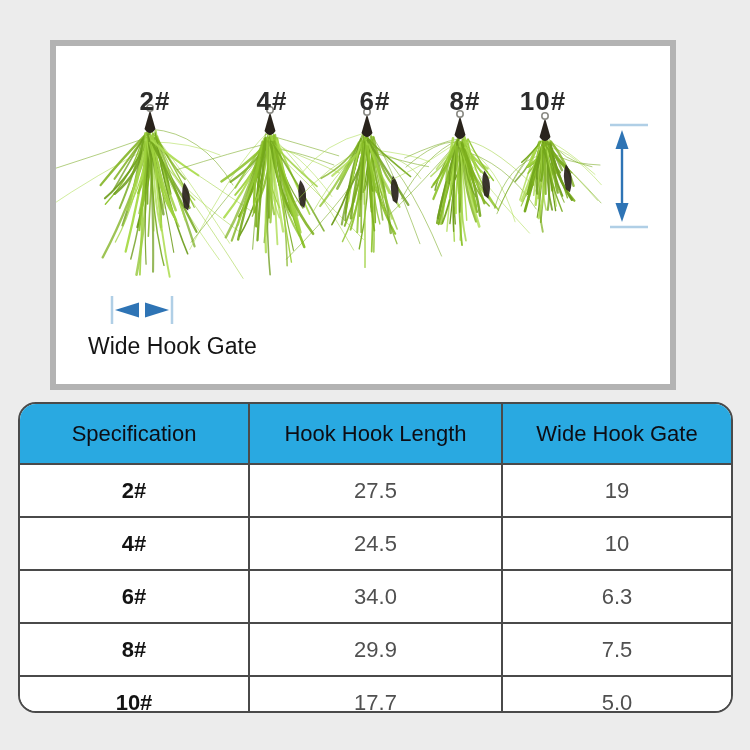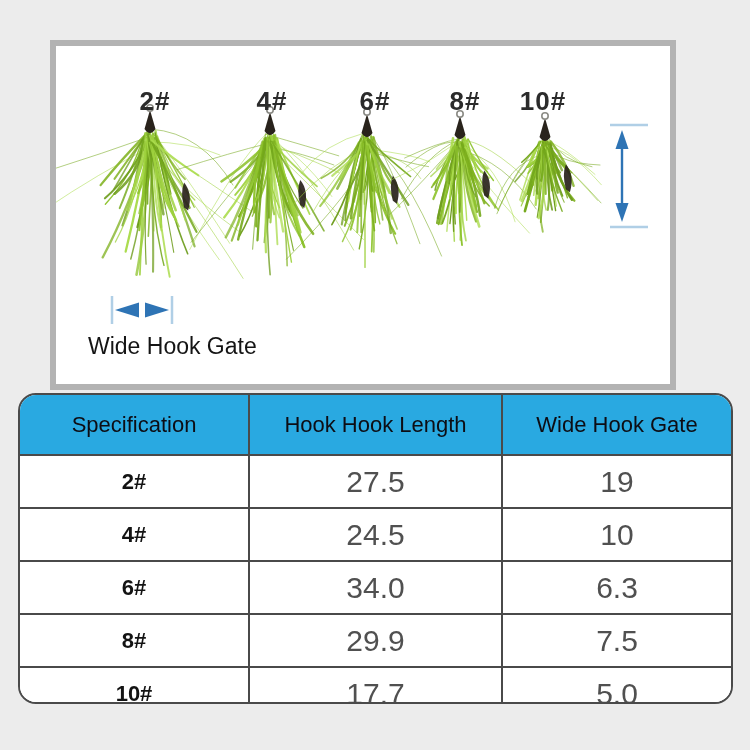--- a/index.html
+++ b/index.html
@@ -23,35 +23,35 @@
     position:absolute;left:534px;top:185px;
     font-size:23px;line-height:24px;color:#141414;
   }
   .shank-label span{display:block;}
   .gate-label{
     position:absolute;left:32px;top:287px;
     font-size:23px;color:#141414;white-space:nowrap;
   }
   
   .spec-table-wrap{
-    position:absolute;left:18px;top:393px;width:711px;height:307px;
+    position:absolute;left:18px;top:402px;width:711px;height:307px;
     border:2px solid var(--tbl-border,#4a4a4a);
     border-radius:18px;overflow:hidden;background:#fff;
   }
   table{width:100%;height:100%;border-collapse:collapse;table-layout:fixed;}
   col.c1{width:229px;} col.c2{width:253px;} col.c3{width:229px;}
   th{
     background:var(--header-bg,#29a9e1);
     font-size:22px;font-weight:normal;color:#0d0d14;
     height:57px;text-align:center;
     border-bottom:2px solid var(--tbl-border,#4a4a4a);
   }
   td{
     text-align:center;vertical-align:middle;height:49px;
-    font-size:30px;color:#505050;background:#fff;
+    font-size:22px;color:#505050;background:#fff;
   }
   th:not(:last-child),td:not(:last-child){border-right:2px solid var(--tbl-border,#4a4a4a);}
   tbody tr:not(:last-child) td{border-bottom:2px solid var(--tbl-border,#4a4a4a);}
   td.spec{font-weight:bold;color:#131313;font-size:22px;}
 </style>
 </head>
 <body style="background: rgb(236, 236, 236);">
 
 <div class="photo-panel">
 

